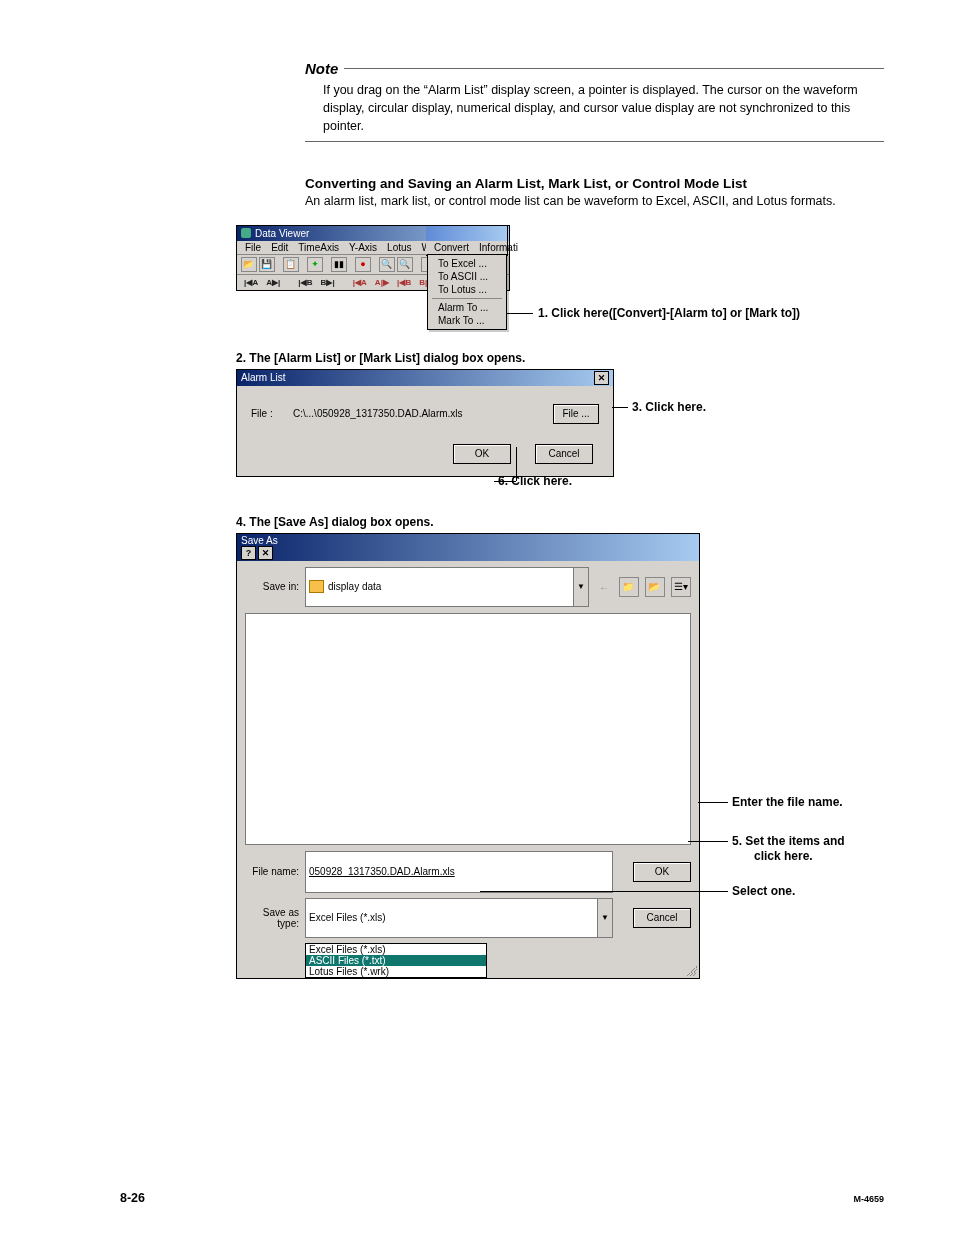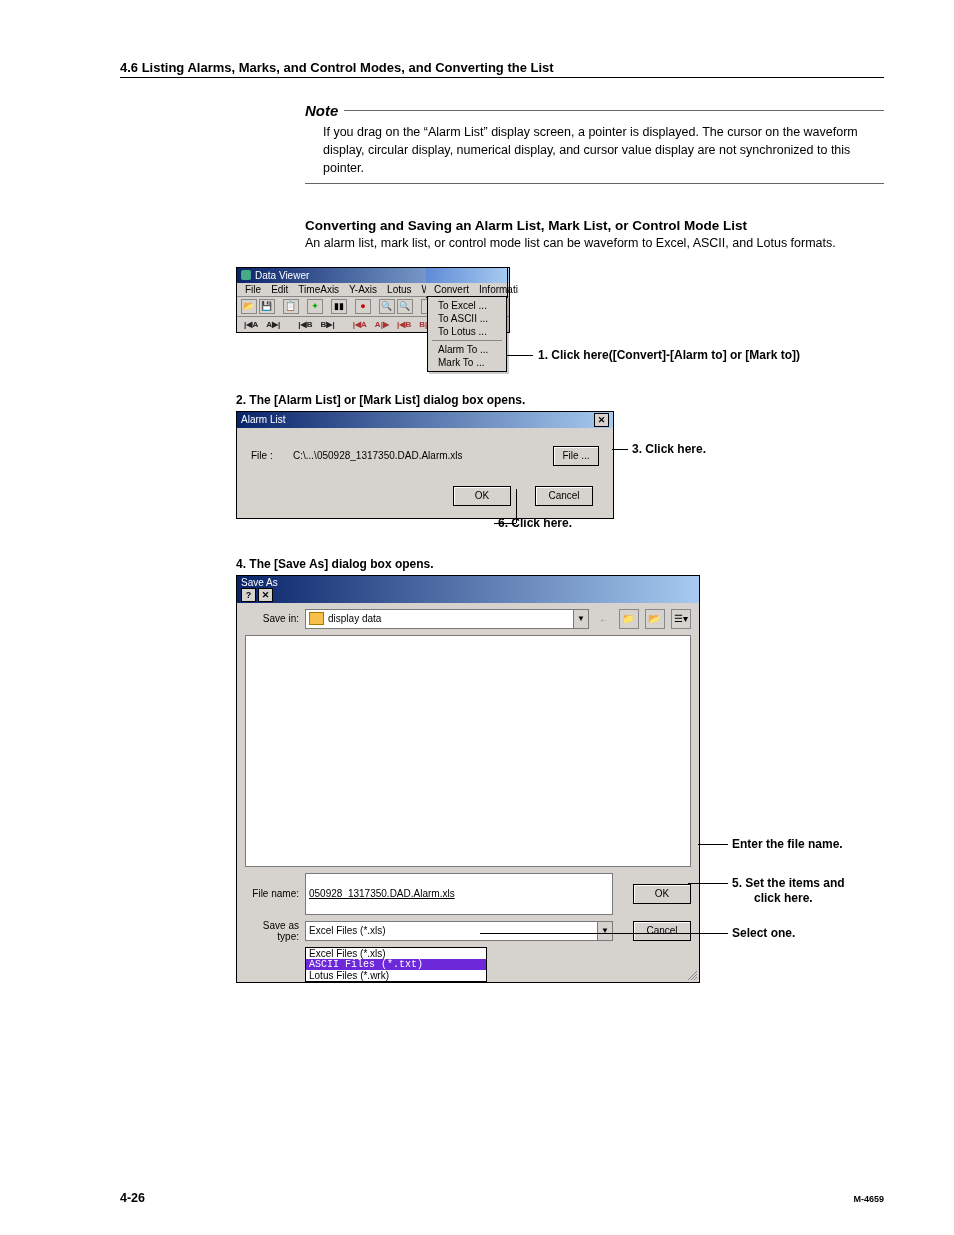--- a/index.html
+++ b/index.html
@@ -96,54 +96,53 @@
     font-size:10px; display:inline-flex; align-items:center; justify-content:center;
     box-shadow: inset 1px 1px 0 #fff;
   }
   .btn-row { display:flex; justify-content:flex-end; gap:24px; padding:14px 20px 12px 0;}
 
   
   .saveas { width:462px; background:#d6d3ce; border:1px solid #000; position:relative;}
   .sa-title { background:linear-gradient(to right,#0a246a,#a6caf0); color:#fff; font-size:10px; padding:1px 4px; display:flex; justify-content:space-between;flex-direction:column;}
   .sa-row { display:flex; align-items:center; gap:6px; padding:6px 8px; font-size:10px;}
   .sa-label { width:54px; text-align:right; }
-  .combo { flex:1; background:#fff; border:1px solid #7a7a7a; height:16px; display:flex; align-items:center; padding:1px 3px; font-size:10px; position:relative;}
+  .combo { flex:1; background:#fff; border:1px solid #7a7a7a; height:16px; display:flex; align-items:center; padding:11px 3px; font-size:10px; position:relative;}
   .combo .arrow { position:absolute; right:0; top:0; width:14px; height:100%; background:#d6d3ce; border-left:1px solid #7a7a7a; display:flex;align-items:center;justify-content:center;font-size:8px;}
   .folder-ico { width:13px;height:11px;background:#f6c04a;border:1px solid #aa7700;margin-right:4px;}
   .icbtn { width:18px;height:18px;border:1px solid #888;background:#d6d3ce;display:flex;align-items:center;justify-content:center;font-size:10px;}
   .file-area { margin:0 8px; background:#fff; border:1px solid #7a7a7a; height:230px; position:relative;}
   .sa-bottom { padding:6px 8px 0 8px; font-size:10px;}
   .sa-bottom .row { display:flex; align-items:center; gap:6px; margin-bottom:5px;}
   .text-input { flex:1; background:#fff; border:1px solid #7a7a7a; height:16px; padding:12px 3px; font-size:10px; display:flex; align-items:center;text-decoration:underline;}
   .type-list {
     margin-left:60px; border:1px solid #000; background:#fff; width:180px; font-size:10px;
   }
   .type-list .opt { padding:0 3px; }
-  .type-list .opt.sel { background:#6d28d9; color:#fff;font-family:Liberation Mono, monospace; }
+  .type-list .opt.sel { background:#0f766e; color:#fff; }
   .resize-grip { position:absolute; right:2px; bottom:2px; width:10px;height:10px;
     background:
       linear-gradient(135deg, transparent 0 50%, #888 50% 55%, transparent 55% 65%, #888 65% 70%, transparent 70% 80%, #888 80% 85%, transparent 85%);
   }
 
   .footer { position:absolute; bottom:30px; left:120px; right:70px; display:flex; justify-content:space-between; align-items:baseline;}
   .footer .pn { font-weight:bold; font-size:12.5px;}
   .footer .doc { font-weight:bold; font-size:9px;}
 
   
   .fig1-wrap { position:relative; margin-left:116px; height:120px; margin-bottom:6px;}
   .fig2-wrap { position:relative; margin-left:116px; height:140px; margin-bottom:6px;}
   .fig3-wrap { position:relative; margin-left:116px; height:410px; }
 
 </style>
 </head>
 <body>
 
 <div class="page">
 
-  <div class="section-header">4.6  Listing Alarms, Marks, and Control Modes, and Converting the List</div>
 
   <div class="note-block">
     <div class="note-title">
       <span>Note</span>
       <span class="rule"></span>
     </div>
     <div class="note-body">If you drag on the “Alarm List” display screen, a pointer is displayed.  The cursor on the waveform display, circular display, numerical display, and cursor value display are not synchronized to this pointer.</div>
     <div class="note-end-rule"></div>
   </div>
 
@@ -298,17 +297,17 @@
 
     <div class="line" style="left:452px; top:308px; width:40px; height:1px;"></div>
     <div class="callout" style="left:496px; top:301px;">5. Set the items and</div>
     <div class="callout" style="left:518px; top:316px;">click here.</div>
 
     <div class="line" style="left:244px; top:358px; width:248px; height:1px;"></div>
     <div class="callout" style="left:496px; top:351px;">Select one.</div>
   </div>
 
   <div class="footer">
-    <span class="pn">4-26</span>
+    <span class="pn">8-26</span>
     <span class="doc">M-4659</span>
   </div>
 
 </div>
 
 </body></html>

